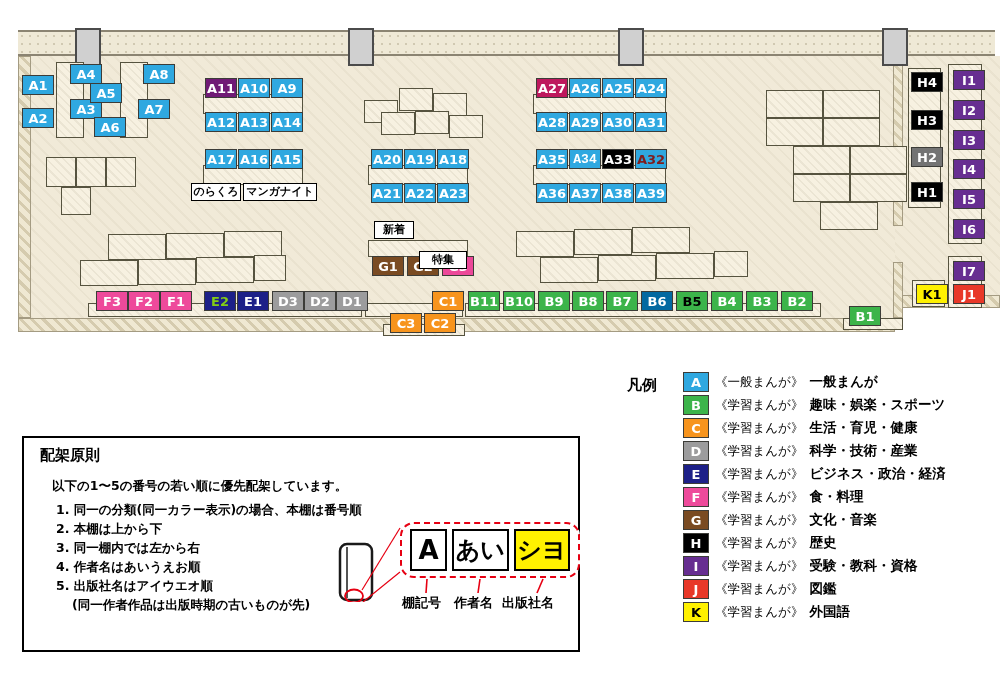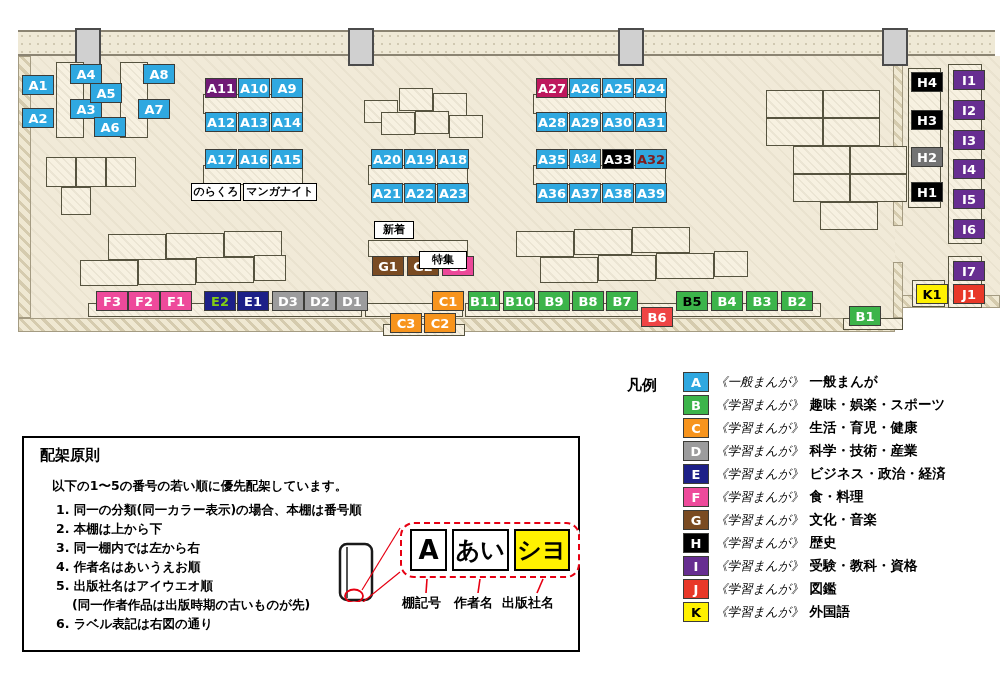--- a/index.html
+++ b/index.html
@@ -21,21 +21,21 @@
         font-size:13px;border:1px solid #3c3c38;box-sizing:border-box;}
   .sign{position:absolute;height:18px;line-height:15px;background:#fff;border:1.5px solid #000;
         color:#000;font-size:11px;font-weight:bold;text-align:center;box-sizing:border-box;}
   
   .legend{position:absolute;left:625px;top:372px;width:372px;}
   .legend-title{position:absolute;left:2px;top:4px;font-size:15px;font-weight:bold;color:#000;}
   .legend-rows{margin-left:58px;display:flex;flex-direction:column;gap:3px;}
   .lrow{display:flex;align-items:center;gap:6px;height:20px;}
   .lchip{display:inline-block;width:26px;height:20px;line-height:19px;text-align:center;font-weight:bold;
          font-size:13px;border:1px solid #3c3c38;box-sizing:border-box;flex:0 0 auto;}
-  .ltype{font-size:12.5px;color:#000;white-space:nowrap;font-style:italic;}
+  .ltype{font-size:12.5px;color:#000;white-space:nowrap;}
   .llabel{font-size:13.5px;font-weight:bold;color:#000;white-space:nowrap;}
   
   .pbox{position:absolute;left:22px;top:436px;width:558px;height:216px;border:2px solid #000;
         background:#fff;box-sizing:border-box;}
   .pbox-title{position:absolute;left:16px;top:8px;font-size:15px;font-weight:bold;}
   .pbox-intro{position:absolute;left:28px;top:40px;font-size:12.5px;font-weight:bold;}
   .rules{position:absolute;left:32px;top:62px;font-size:12.5px;font-weight:bold;line-height:19px;}
   .rule.note{padding-left:16px;}
   .plate{position:absolute;left:376px;top:84px;width:180px;height:56px;border:2.5px dashed #e60012;
          border-radius:14px;box-sizing:border-box;display:flex;align-items:center;gap:5px;
@@ -183,21 +183,21 @@
         <div class="chip" style="left: 237px; top: 291px; background: rgb(29, 32, 136); color: rgb(255, 255, 255);">E1</div>
         <div class="chip" style="left: 272px; top: 291px; background: rgb(156, 156, 157); color: rgb(255, 255, 255);">D3</div>
         <div class="chip" style="left: 304px; top: 291px; background: rgb(156, 156, 157); color: rgb(255, 255, 255);">D2</div>
         <div class="chip" style="left: 336px; top: 291px; background: rgb(156, 156, 157); color: rgb(255, 255, 255);">D1</div>
         <div class="chip" style="left: 432px; top: 291px; background: rgb(247, 148, 29); color: rgb(255, 255, 255);">C1</div>
         <div class="chip" style="left: 468px; top: 291px; background: rgb(60, 180, 74); color: rgb(255, 255, 255);">B11</div>
         <div class="chip" style="left: 503px; top: 291px; background: rgb(60, 180, 74); color: rgb(255, 255, 255);">B10</div>
         <div class="chip" style="left: 538px; top: 291px; background: rgb(60, 180, 74); color: rgb(255, 255, 255);">B9</div>
         <div class="chip" style="left: 572px; top: 291px; background: rgb(60, 180, 74); color: rgb(255, 255, 255);">B8</div>
         <div class="chip" style="left: 606px; top: 291px; background: rgb(60, 180, 74); color: rgb(255, 255, 255);">B7</div>
-        <div class="chip" style="left: 641px; top: 291px; background: #ef4444; color: rgb(255, 255, 255); margin-top: 16px;">B6</div>
+        <div class="chip" style="left: 641px; top: 291px; background: #0369a1; color: rgb(255, 255, 255);">B6</div>
         <div class="chip" style="left: 676px; top: 291px; background: rgb(60, 180, 74); color: #000000;">B5</div>
         <div class="chip" style="left: 711px; top: 291px; background: rgb(60, 180, 74); color: rgb(255, 255, 255);">B4</div>
         <div class="chip" style="left: 746px; top: 291px; background: rgb(60, 180, 74); color: rgb(255, 255, 255);">B3</div>
         <div class="chip" style="left: 781px; top: 291px; background: rgb(60, 180, 74); color: rgb(255, 255, 255);">B2</div>
         <div class="chip" style="left: 390px; top: 313px; background: rgb(247, 148, 29); color: rgb(255, 255, 255);">C3</div>
         <div class="chip" style="left: 424px; top: 313px; background: rgb(247, 148, 29); color: rgb(255, 255, 255);">C2</div>
         <div class="chip" style="left: 849px; top: 306px; background: rgb(60, 180, 74); color: rgb(255, 255, 255);">B1</div>
         <div class="sign" style="left: 191px; top: 183px; width: 50px;">のらくろ</div>
         <div class="sign" style="left: 243px; top: 183px; width: 74px;">マンガナイト</div>
         <div class="sign" style="left: 374px; top: 221px; width: 40px;">新着</div>
@@ -269,21 +269,20 @@
   <div class="pbox">
     <div class="pbox-title">配架原則</div>
     <div class="pbox-intro">以下の1〜5の番号の若い順に優先配架しています。</div>
     <div class="rules">
         <div class="rule">1. 同一の分類(同一カラー表示)の場合、本棚は番号順</div>
         <div class="rule">2. 本棚は上から下</div>
         <div class="rule">3. 同一棚内では左から右</div>
         <div class="rule">4. 作者名はあいうえお順</div>
         <div class="rule">5. 出版社名はアイウエオ順</div>
         <div class="rule note">(同一作者作品は出版時期の古いものが先)</div>
-        <div class="rule">6. ラベル表記は右図の通り</div>
       </div>
 
     <svg class="illu-svg" width="258" height="86" viewBox="0 0 258 86">
       <rect x="16" y="28" width="32" height="56" rx="7" fill="#ffffff" stroke="#1a1a1a" stroke-width="2.5"></rect>
       <line x1="23" y1="31" x2="23" y2="82" stroke="#1a1a1a" stroke-width="1.5"></line>
       <ellipse cx="30" cy="80" rx="9" ry="6.5" fill="none" stroke="#e60012" stroke-width="1.8"></ellipse>
       <line x1="38" y1="74" x2="76" y2="12" stroke="#e60012" stroke-width="1.2"></line>
       <line x1="39" y1="86" x2="76" y2="56" stroke="#e60012" stroke-width="1.2"></line>
       <line x1="103" y1="63" x2="102" y2="77" stroke="#e60012" stroke-width="1.6"></line>
       <line x1="156" y1="63" x2="154" y2="77" stroke="#e60012" stroke-width="1.6"></line>

